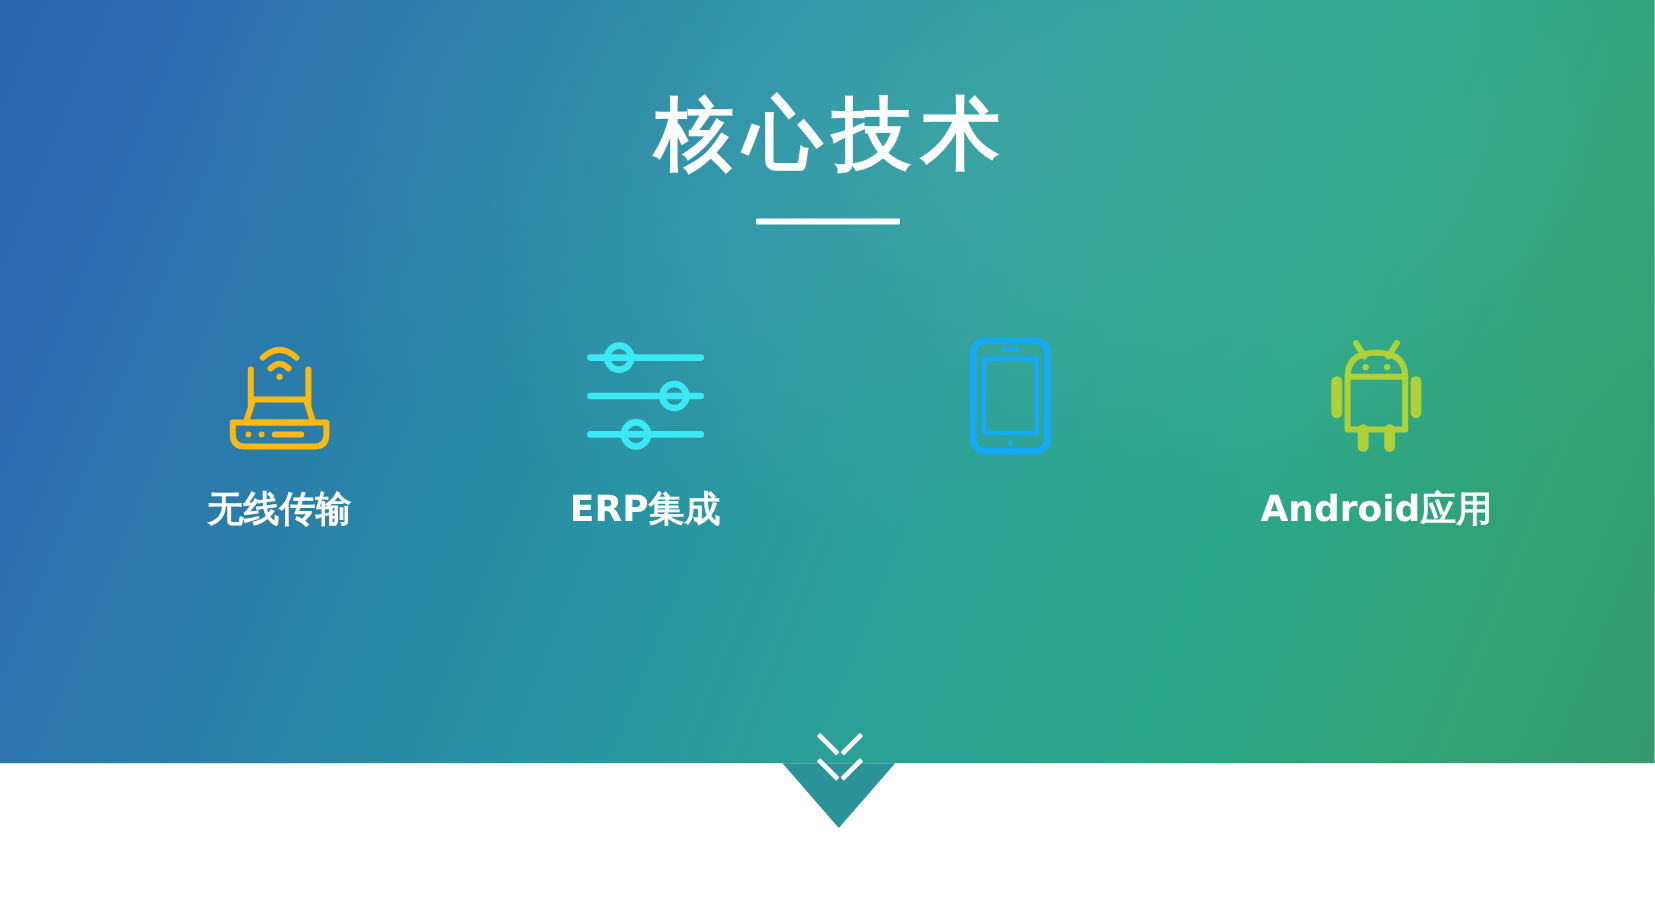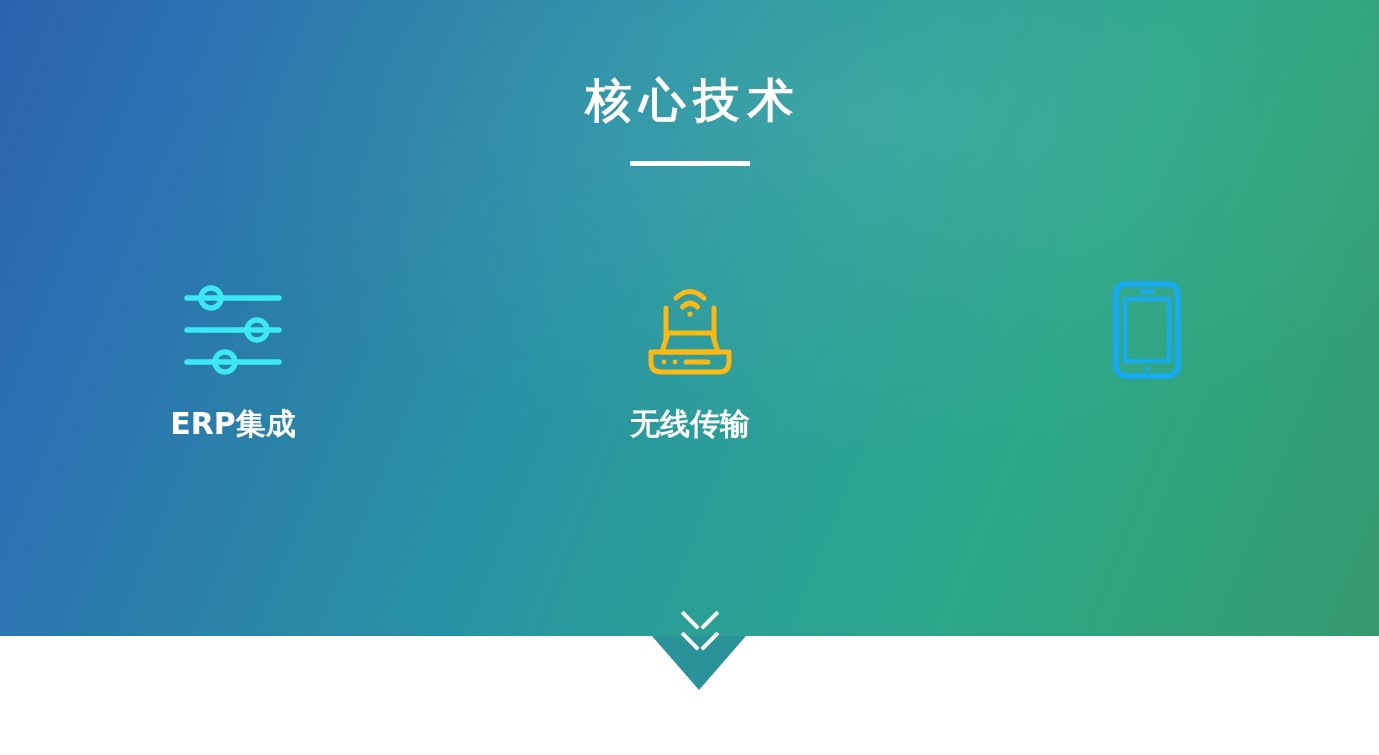--- a/index.html
+++ b/index.html
@@ -51,21 +51,21 @@
   
   .title-wrap {
     position: absolute;
     left: 0; top: 76px;
     width: 100%;
     text-align: center;
     z-index: 3;
   }
   .title {
     color: #ffffff;
-    font-size: 46px;
+    font-size: 66px;
     font-weight: 700;
     letter-spacing: 8px;
     line-height: 1.08;
     text-indent: 8px;
     font-family: "DejaVu Sans", "Liberation Sans", sans-serif;
   }
   .title-rule {
     width: 120px;
     height: 5px;
     background: #ffffff;
@@ -161,73 +161,98 @@
 
     <div class="title-wrap">
       <h1 class="title">核心技术</h1>
       <div class="title-rule"></div>
     </div>
 
     <div class="features">
 
       <div class="feature">
         <div class="icon">
+          <svg width="92" height="100" viewBox="0 0 92 100" fill="none">
+            <g stroke="#FCB813" stroke-width="5" stroke-linecap="round" stroke-linejoin="round">
+
+              <path d="M32 18 Q46 5 60 18" fill="none"></path>
+              <path d="M38.5 27 Q46 19.5 53.5 27" fill="none"></path>
+              <circle cx="46" cy="34" r="2.6" fill="#FCB813" stroke="none"></circle>
+
+              <line x1="22" y1="28" x2="22" y2="58"></line>
+              <line x1="70" y1="28" x2="70" y2="58"></line>
+
+              <path d="M18 72 L24 53 L68 53 L74 72 Z" fill="none"></path>
+
+              <path d="M7 72 L85 72 L85 82 Q85 92 75 92 L17 92 Q7 92 7 82 Z" fill="none"></path>
+
+              <circle cx="20" cy="82" r="2.4" fill="#FCB813" stroke="none"></circle>
+              <circle cx="31" cy="82" r="2.4" fill="#FCB813" stroke="none"></circle>
+              <line x1="42" y1="82" x2="64" y2="82" stroke-width="5"></line>
+            </g>
+          </svg>
+        </div>
+        <div class="label">无线传输</div>
+      </div>
+
+      <div class="feature">
+        <div class="icon">
           <svg width="100" height="92" viewBox="0 0 100 92" fill="none">
             <g stroke="#3DE8F5" stroke-width="5.5" stroke-linecap="round">
               <line x1="4" y1="14" x2="96" y2="14"></line>
               <line x1="4" y1="46" x2="96" y2="46"></line>
               <line x1="4" y1="78" x2="96" y2="78"></line>
               <circle cx="28" cy="14" r="10" fill="none"></circle>
               <circle cx="74" cy="46" r="10" fill="none"></circle>
               <circle cx="42" cy="78" r="10" fill="none"></circle>
             </g>
           </svg>
         </div>
         <div class="label">ERP集成</div>
       </div>
 
-      <div class="feature">
-        <div class="icon">
-          <svg width="92" height="100" viewBox="0 0 92 100" fill="none">
-            <g stroke="#FCB813" stroke-width="5" stroke-linecap="round" stroke-linejoin="round">
-
-              <path d="M32 18 Q46 5 60 18" fill="none"></path>
-              <path d="M38.5 27 Q46 19.5 53.5 27" fill="none"></path>
-              <circle cx="46" cy="34" r="2.6" fill="#FCB813" stroke="none"></circle>
-
-              <line x1="22" y1="28" x2="22" y2="58"></line>
-              <line x1="70" y1="28" x2="70" y2="58"></line>
-
-              <path d="M18 72 L24 53 L68 53 L74 72 Z" fill="none"></path>
-
-              <path d="M7 72 L85 72 L85 82 Q85 92 75 92 L17 92 Q7 92 7 82 Z" fill="none"></path>
-
-              <circle cx="20" cy="82" r="2.4" fill="#FCB813" stroke="none"></circle>
-              <circle cx="31" cy="82" r="2.4" fill="#FCB813" stroke="none"></circle>
-              <line x1="42" y1="82" x2="64" y2="82" stroke-width="5"></line>
-            </g>
-          </svg>
-        </div>
-        <div class="label">无线传输</div>
-      </div>
-
 
       <div class="feature">
         <div class="icon">
           <svg width="68" height="98" viewBox="0 0 68 98" fill="none">
             <g stroke="#16A9F5" stroke-width="5.5" stroke-linejoin="round" stroke-linecap="round">
               <rect x="3" y="3" width="62" height="92" rx="10" fill="none"></rect>
               <rect x="12" y="18" width="44" height="62" fill="none" stroke-width="4"></rect>
               <line x1="28" y1="10.5" x2="40" y2="10.5" stroke-width="4"></line>
               <circle cx="34" cy="88" r="2.2" fill="#16A9F5" stroke="none"></circle>
             </g>
           </svg>
         </div>
       </div>
 
+      <div class="feature">
+        <div class="icon">
+          <svg width="80" height="96" viewBox="0 0 80 96" fill="none">
+            <g stroke="#AFD137" stroke-width="5" stroke-linecap="round" stroke-linejoin="round">
+
+              <line x1="23" y1="4" x2="30" y2="15"></line>
+              <line x1="57" y1="4" x2="50" y2="15"></line>
+
+              <path d="M16 32 Q16 12 40 12 Q64 12 64 32" fill="none"></path>
+
+              <circle cx="31" cy="24" r="2.6" fill="#AFD137" stroke="none"></circle>
+              <circle cx="49" cy="24" r="2.6" fill="#AFD137" stroke="none"></circle>
+
+              <rect x="16" y="32" width="48" height="44" fill="none"></rect>
+
+              <path d="M7 36 L7 62" stroke-width="9"></path>
+              <path d="M73 36 L73 62" stroke-width="9"></path>
+
+              <path d="M29 76 L29 90" stroke-width="9"></path>
+              <path d="M51 76 L51 90" stroke-width="9"></path>
+            </g>
+          </svg>
+        </div>
+        <div class="label">Android应用</div>
+      </div>
 
     </div>
   </section>
 
   <div class="tab">
     <div class="tri"></div>
     <div class="chevrons">
       <span class="chev"></span>
       <span class="chev"></span>
     </div>

